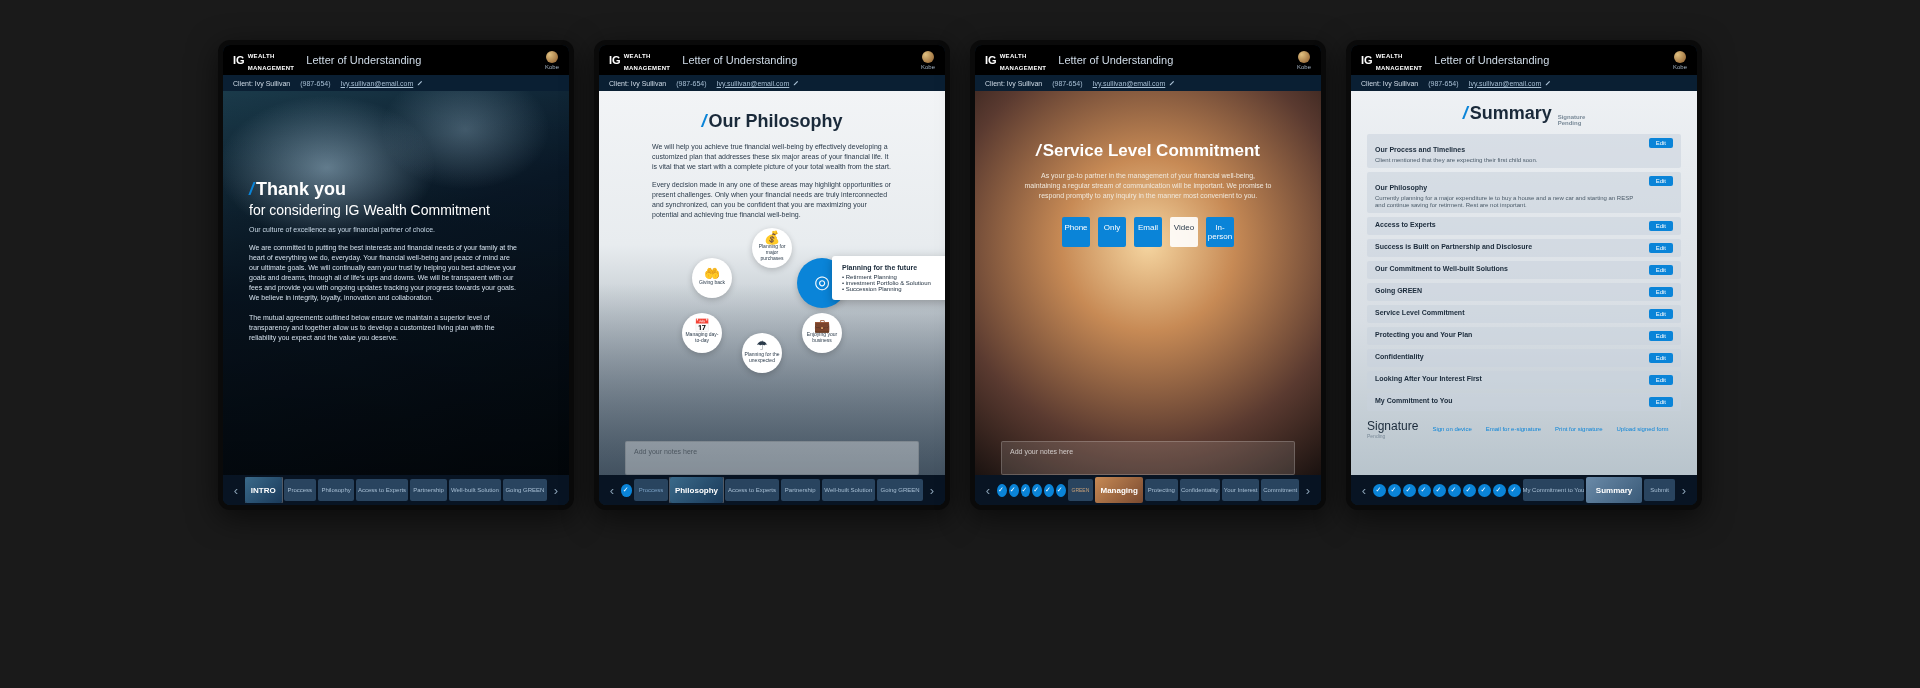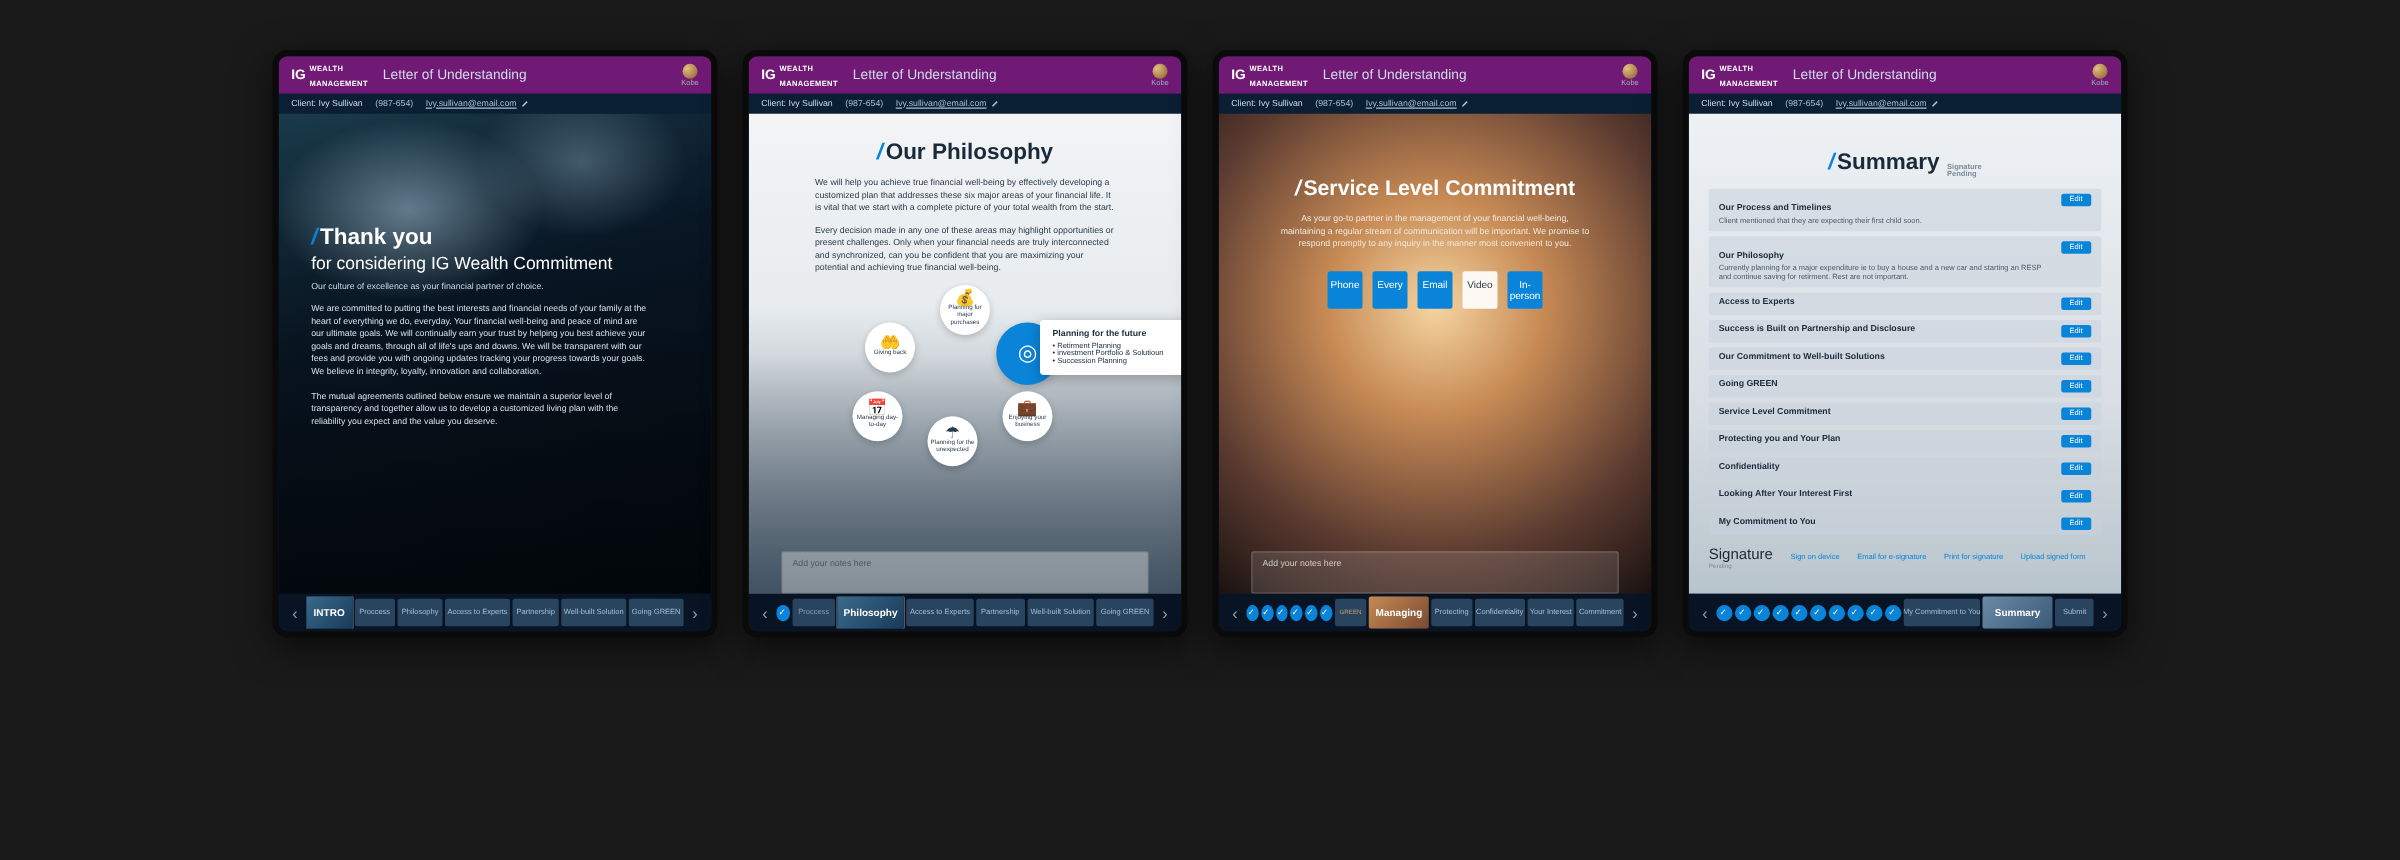--- a/index.html
+++ b/index.html
@@ -24,21 +24,21 @@
     flex-direction: column;
     box-shadow: 0 8px 30px rgba(0,0,0,.6);
     border: 5px solid #0a0a0a;
   }
   
   .header {
     height: 30px;
     display: flex;
     align-items: center;
     padding: 0 10px;
-    background: #701a75;
+    background: #000000;
     font-size: 10px;
   }
   .logo { font-weight: 700; font-size: 11px; display:flex; align-items:center; gap:3px;}
   .logo .sub { font-size:6px; font-weight:600; line-height:6px; letter-spacing:.3px;}
   .header-title { margin-left: 12px; color:#d0dce8; font-weight:300; font-size:11px;}
   .header-user { margin-left:auto; display:flex; flex-direction:column; align-items:center; gap:1px;}
   .avatar { width:12px; height:12px; border-radius:50%; background: radial-gradient(circle at 30% 30%, #e0c080, #8b5a2b); }
   .user-name { font-size:6px; color:#a0b0c0;}
   
   .client-bar {
@@ -87,21 +87,21 @@
   .notes { position:relative; z-index:2; margin: 6px 26px 0; height:34px; background:rgba(255,255,255,.15); border:1px solid rgba(255,255,255,.2); border-radius:2px; font-size:7px; padding:6px 8px; color:rgba(255,255,255,.7);}
   .bg-light .notes, .bg-paper .notes { background:rgba(255,255,255,.35); color:rgba(30,40,50,.6); border-color:rgba(0,0,0,.1);}
   
   .s3 { padding-top:50px;}
   .s3 h1 { font-size:17px; font-weight:600; text-align:center;}
   .s3 .intro { font-size:7px; line-height:10px; text-align:center; margin:10px auto 0; max-width:250px; color:#f0e8dc;}
   .chips { display:flex; gap:8px; justify-content:center; margin-top:16px;}
   .chip { font-size:8px; padding:6px 0; width:28px; text-align:center; border-radius:2px; background:#0a84d8; color:#fff; cursor:pointer;}
   .chip.off { background:rgba(255,255,255,.9); color:#2a3a4a;}
   
-  .s4 h1 { font-size:18px; font-weight:700; color:#1a2a3a; text-align:center; margin-top:18px; display:flex; justify-content:center; align-items:baseline; gap:6px;}
+  .s4 h1 { font-size:18px; font-weight:700; color:#1a2a3a; text-align:center; margin-top:2px; display:flex; justify-content:center; align-items:baseline; gap:6px;}
   .sig-status { font-size:6px; color:#7a8a98; text-align:left; line-height:6px;}
   .rows { margin-top:8px; display:flex; flex-direction:column; gap:4px;}
   .row { background:rgba(200,210,220,.55); border-radius:2px; padding:4px 8px; display:flex; align-items:flex-start; justify-content:space-between; gap:8px;}
   .row .txt { font-size:7px; font-weight:700; color:#1a2a3a;}
   .row .sub { font-size:6px; font-weight:400; color:#4a5a68; display:block; margin-top:1px; line-height:7px;}
   .btn-edit { background:#0a84d8; color:#fff; font-size:6px; padding:2px 7px; border-radius:2px; cursor:pointer; flex-shrink:0;}
   .sig-line { margin-top:8px; display:flex; align-items:center; gap:14px; font-size:6px; color:#0a84d8;}
   .sig-line .lbl { font-size:12px; font-weight:400; color:#1a2a3a;}
   .sig-line .pending { font-size:5px; color:#7a8a98; display:block;}
   .sig-line a { color:#0a84d8; cursor:pointer;}
@@ -270,21 +270,21 @@
           <path fill="#a8bfd4" d="M12 2l2 2-8 8H4v-2l8-8z"></path>
         </svg>
     </span>
   </div>
   <div class="body bg-sunset">
     <div class="content s3">
       <h1><span class="slash" style="color:#fff;">/</span><span>Service Level Commitment</span></h1>
       <p class="intro">As your go-to partner in the management of your financial well-being, maintaining a regular stream of communication will be important. We promise to respond promptly to any inquiry in the manner most convenient to you.</p>
       <div class="chips">
         <div class="chip">Phone</div>
-        <div class="chip">Every</div>
+        <div class="chip">Only</div>
         <div class="chip">Email</div>
         <div class="chip off">Video</div>
         <div class="chip">In-person</div>
       </div>
     </div>
     <div class="notes" style="background:rgba(255,255,255,.12); color:rgba(255,255,255,.7);">Add your notes here</div>
   </div>
   <div class="nav">
     <div class="arrow">‹</div>
     <div class="nav-strip">

